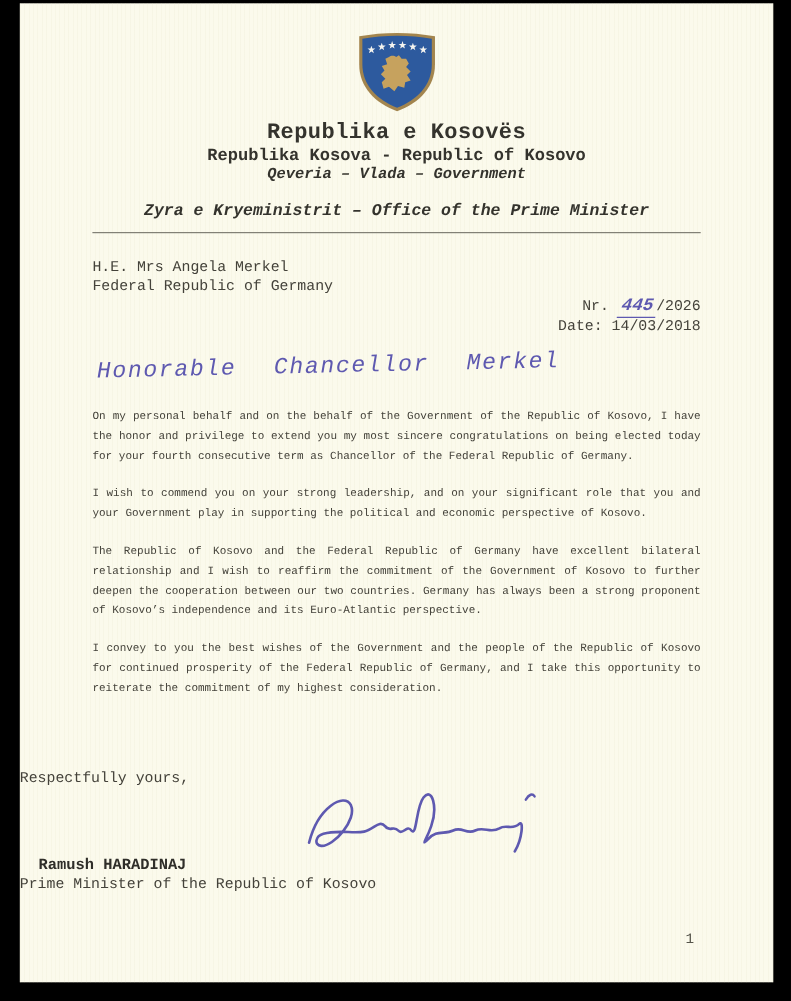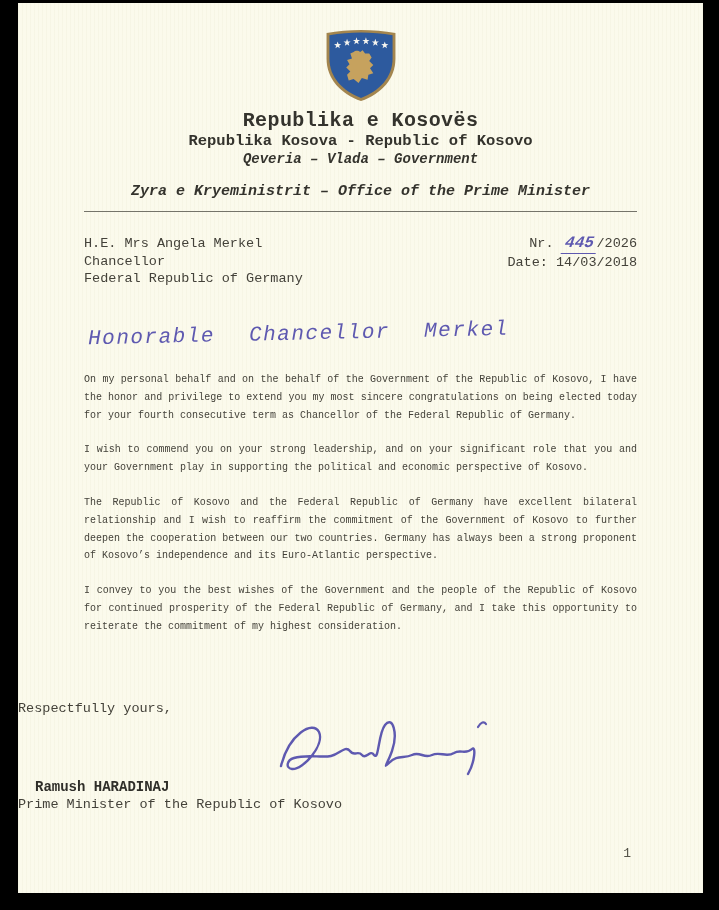--- a/index.html
+++ b/index.html
@@ -11,21 +11,21 @@
     background-image:repeating-linear-gradient(90deg, rgba(228,226,198,0.18) 0 1px, rgba(0,0,0,0) 1px 4px);
     color:#44423a;
   }
   .hdr{position:absolute;top:24px;left:66px;right:66px;text-align:center;color:#34332d;}
   .emblem-wrap{line-height:0;margin-bottom:6px;}
   .h1{font-size:20px;font-weight:bold;letter-spacing:0.4px;line-height:23px;}
   .h2{font-size:15.5px;font-weight:bold;line-height:19px;}
   .h3{font-size:14px;font-weight:bold;font-style:italic;line-height:17px;}
   .office{font-size:15px;font-weight:bold;font-style:italic;margin-top:15px;line-height:18px;}
   .rule{border:none;border-top:1.5px solid #75746a;margin:10px 0 0 0;}
-  .addr-row{position:absolute;top:232px;left:66px;right:66px;display:flex;justify-content:space-between;font-size:13.5px;line-height:17.5px;}
+  .addr-row{position:absolute;top:232px;left:66px;right:66px;display:flex;justify-content:space-between;font-size:13.5px;line-height:17.5px;flex-direction:column;}
   .addr-left div{white-space:nowrap;}
   .addr-right{text-align:right;}
   .ink{color:#5e59b0;}
   .nr-value{font-style:italic;font-weight:bold;font-size:16px;border-bottom:1.5px solid #5e59b0;padding:0 3px;display:inline-block;transform:skewX(-8deg);}
   .salutation{
     position:absolute;top:318px;left:70px;right:60px;
     font-style:italic;font-size:21px;letter-spacing:1.5px;word-spacing:20px;
     transform:rotate(-1.3deg);white-space:nowrap;
   }
   .body-block{position:absolute;top:368px;left:66px;right:66px;font-size:10px;line-height:17.8px;text-align:justify;}
@@ -62,21 +62,20 @@
       <div class="h1">Republika e Kosovës</div>
       <div class="h2">Republika Kosova  - Republic of Kosovo</div>
       <div class="h3">Qeveria – Vlada – Government</div>
       <div class="office">Zyra e Kryeministrit – Office of the Prime Minister</div>
       <hr class="rule">
     </div>
 
     <div class="addr-row">
       <div class="addr-left">
         <div>H.E. Mrs Angela Merkel</div>
-        <div>Chancellor</div>
         <div>Federal Republic of Germany</div>
       </div>
       <div class="addr-right">
         <div><span>Nr.</span>&nbsp;<span class="ink nr-value">445</span><span>/2026</span></div>
         <div>Date: 14/03/2018</div>
       </div>
     </div>
 
     <div class="salutation ink">Honorable Chancellor Merkel</div>
 

